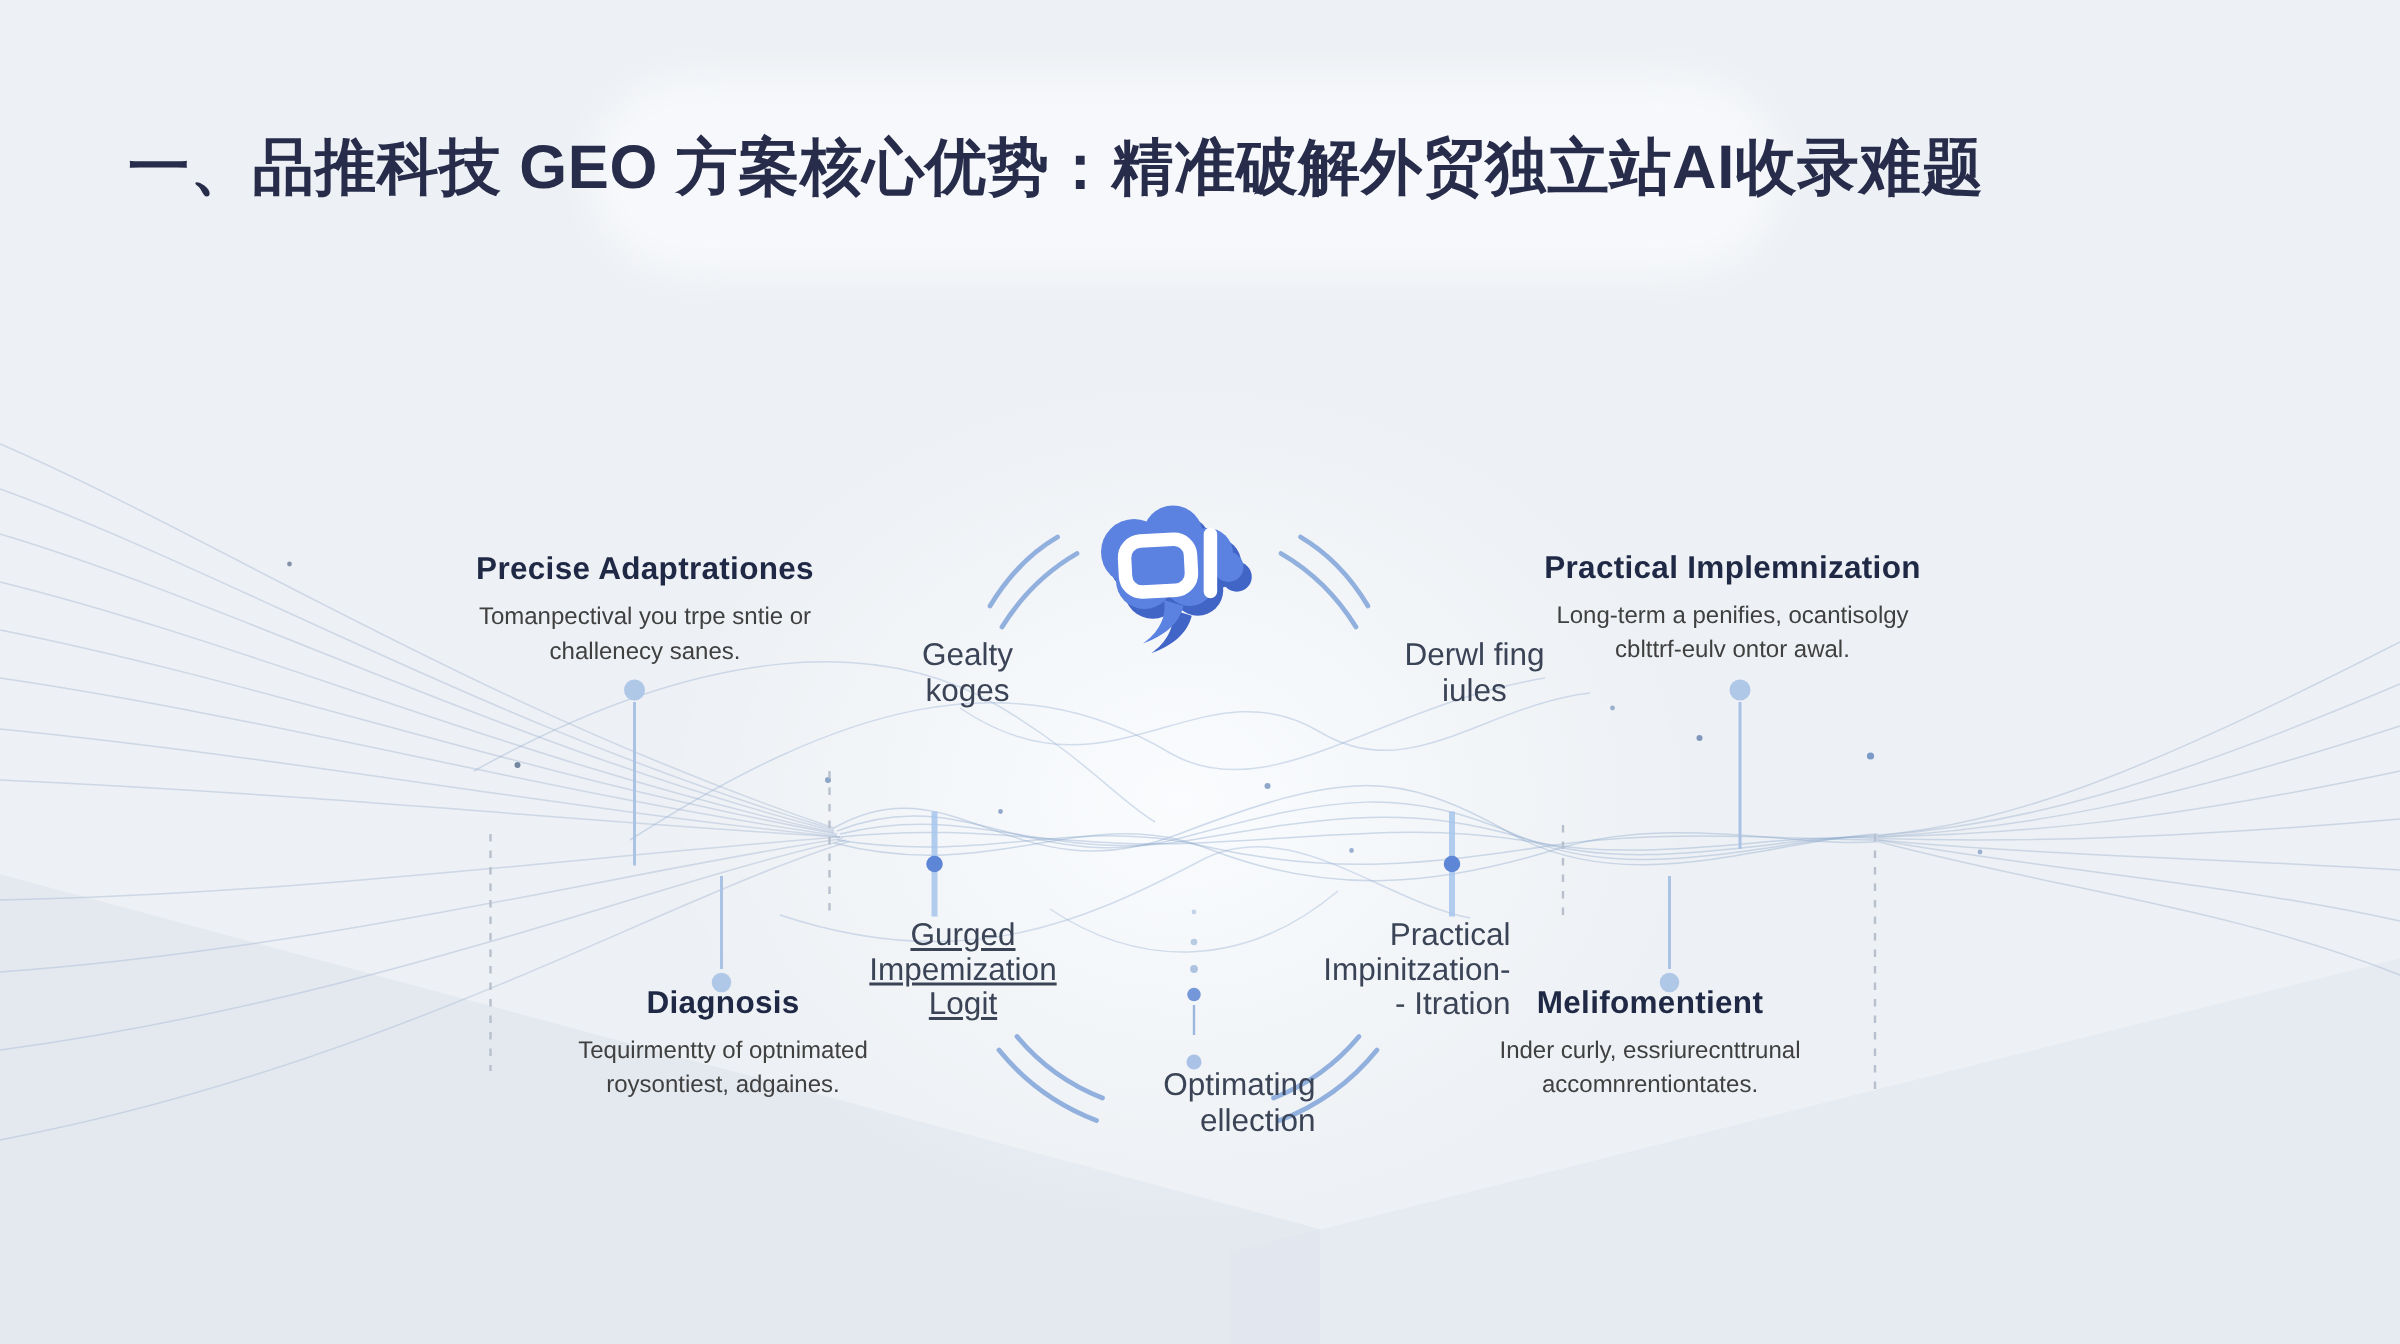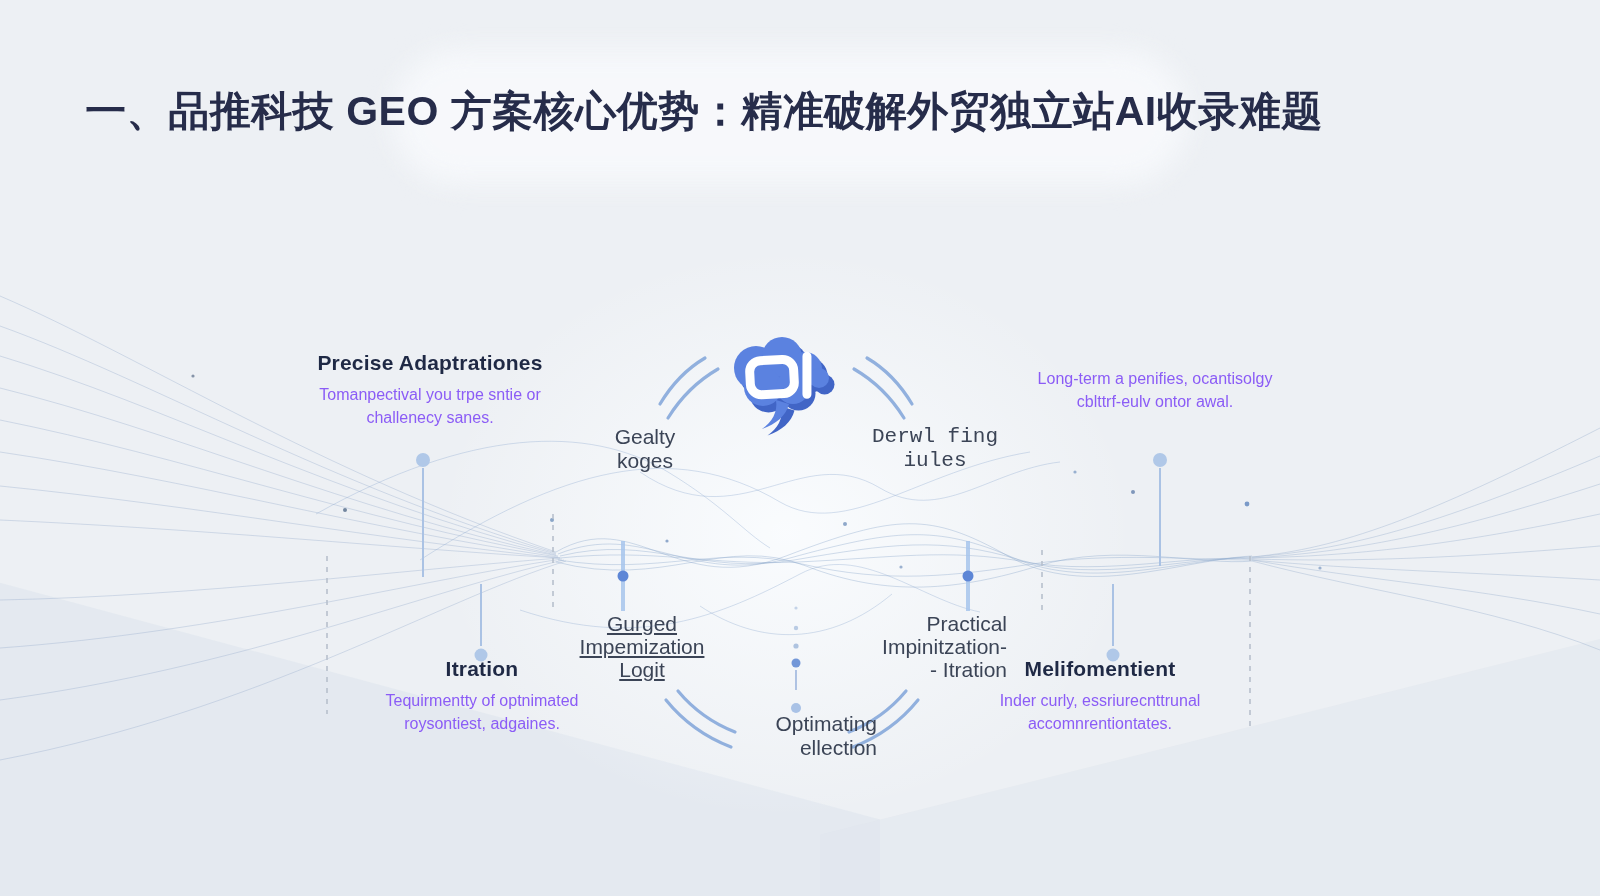--- a/index.html
+++ b/index.html
@@ -14,29 +14,29 @@
         background:radial-gradient(closest-side,rgba(251,253,255,.9),rgba(238,241,245,0));}
   .title-glow{position:absolute;left:392px;top:50px;width:796px;height:134px;border-radius:70px;
         background:rgba(250,251,253,.75);filter:blur(14px);}
   .layer{position:absolute;left:0;top:0;width:1600px;height:896px;}
   
   #title{position:absolute;left:0;top:84px;width:1408px;margin:0;text-align:center;
          font-size:41px;font-weight:700;letter-spacing:.5px;color:#262c4a;}
   
   .feature{position:absolute;width:340px;text-align:center;}
   .feature h3{margin:0 0 8px 0;font-size:21px;font-weight:700;color:#1f2945;letter-spacing:.2px;}
-  .feature .body{font-size:16px;line-height:23px;color:#8b5cf6;}
-  #f-tl{left:260px;top:351px;}
+  .feature .body{font-size:16px;line-height:23px;color:#404040;}
+  #f-tl{left:260px;top:368px;}
   #f-tr{left:985px;top:367px;}
   #f-bl{left:312px;top:657px;}
   #f-br{left:930px;top:657px;}
   
   .plabel{position:absolute;width:170px;text-align:center;font-size:21px;line-height:24px;color:#3b4456;}
   #p-ul{left:560px;top:425px;}
-  #p-ur{left:850px;top:425px;font-family:Liberation Mono, monospace;}
+  #p-ur{left:898px;top:425px;}
   #p-ml{left:557px;top:612px;line-height:23px;text-decoration:underline;}
   #p-mr{left:837px;top:612px;line-height:23px;text-align:right;}
   #p-bc{left:707px;top:712px;text-align:right;}
   
   #logo{position:absolute;left:722px;top:334px;width:130px;height:102px;}
 </style>
 </head>
 <body>
 
 <div id="stage">
@@ -183,27 +183,28 @@
   </div>
 
   <div class="feature" id="f-tl">
     <h3>Precise Adaptrationes</h3>
     <div class="body">
       <div>Tomanpectival you trpe sntie or</div>
       <div>challenecy sanes.</div>
     </div>
   </div>
   <div class="feature" id="f-tr">
+    <h3>Practical Implemnization</h3>
     <div class="body">
       <div>Long-term a penifies, ocantisolgy</div>
       <div>cblttrf-eulv ontor awal.</div>
     </div>
   </div>
   <div class="feature" id="f-bl">
-    <h3>Itration</h3>
+    <h3>Diagnosis</h3>
     <div class="body">
       <div>Tequirmentty of optnimated</div>
       <div>roysontiest, adgaines.</div>
     </div>
   </div>
   <div class="feature" id="f-br">
     <h3>Melifomentient</h3>
     <div class="body">
       <div>Inder curly, essriurecnttrunal</div>
       <div>accomnrentiontates.</div>

